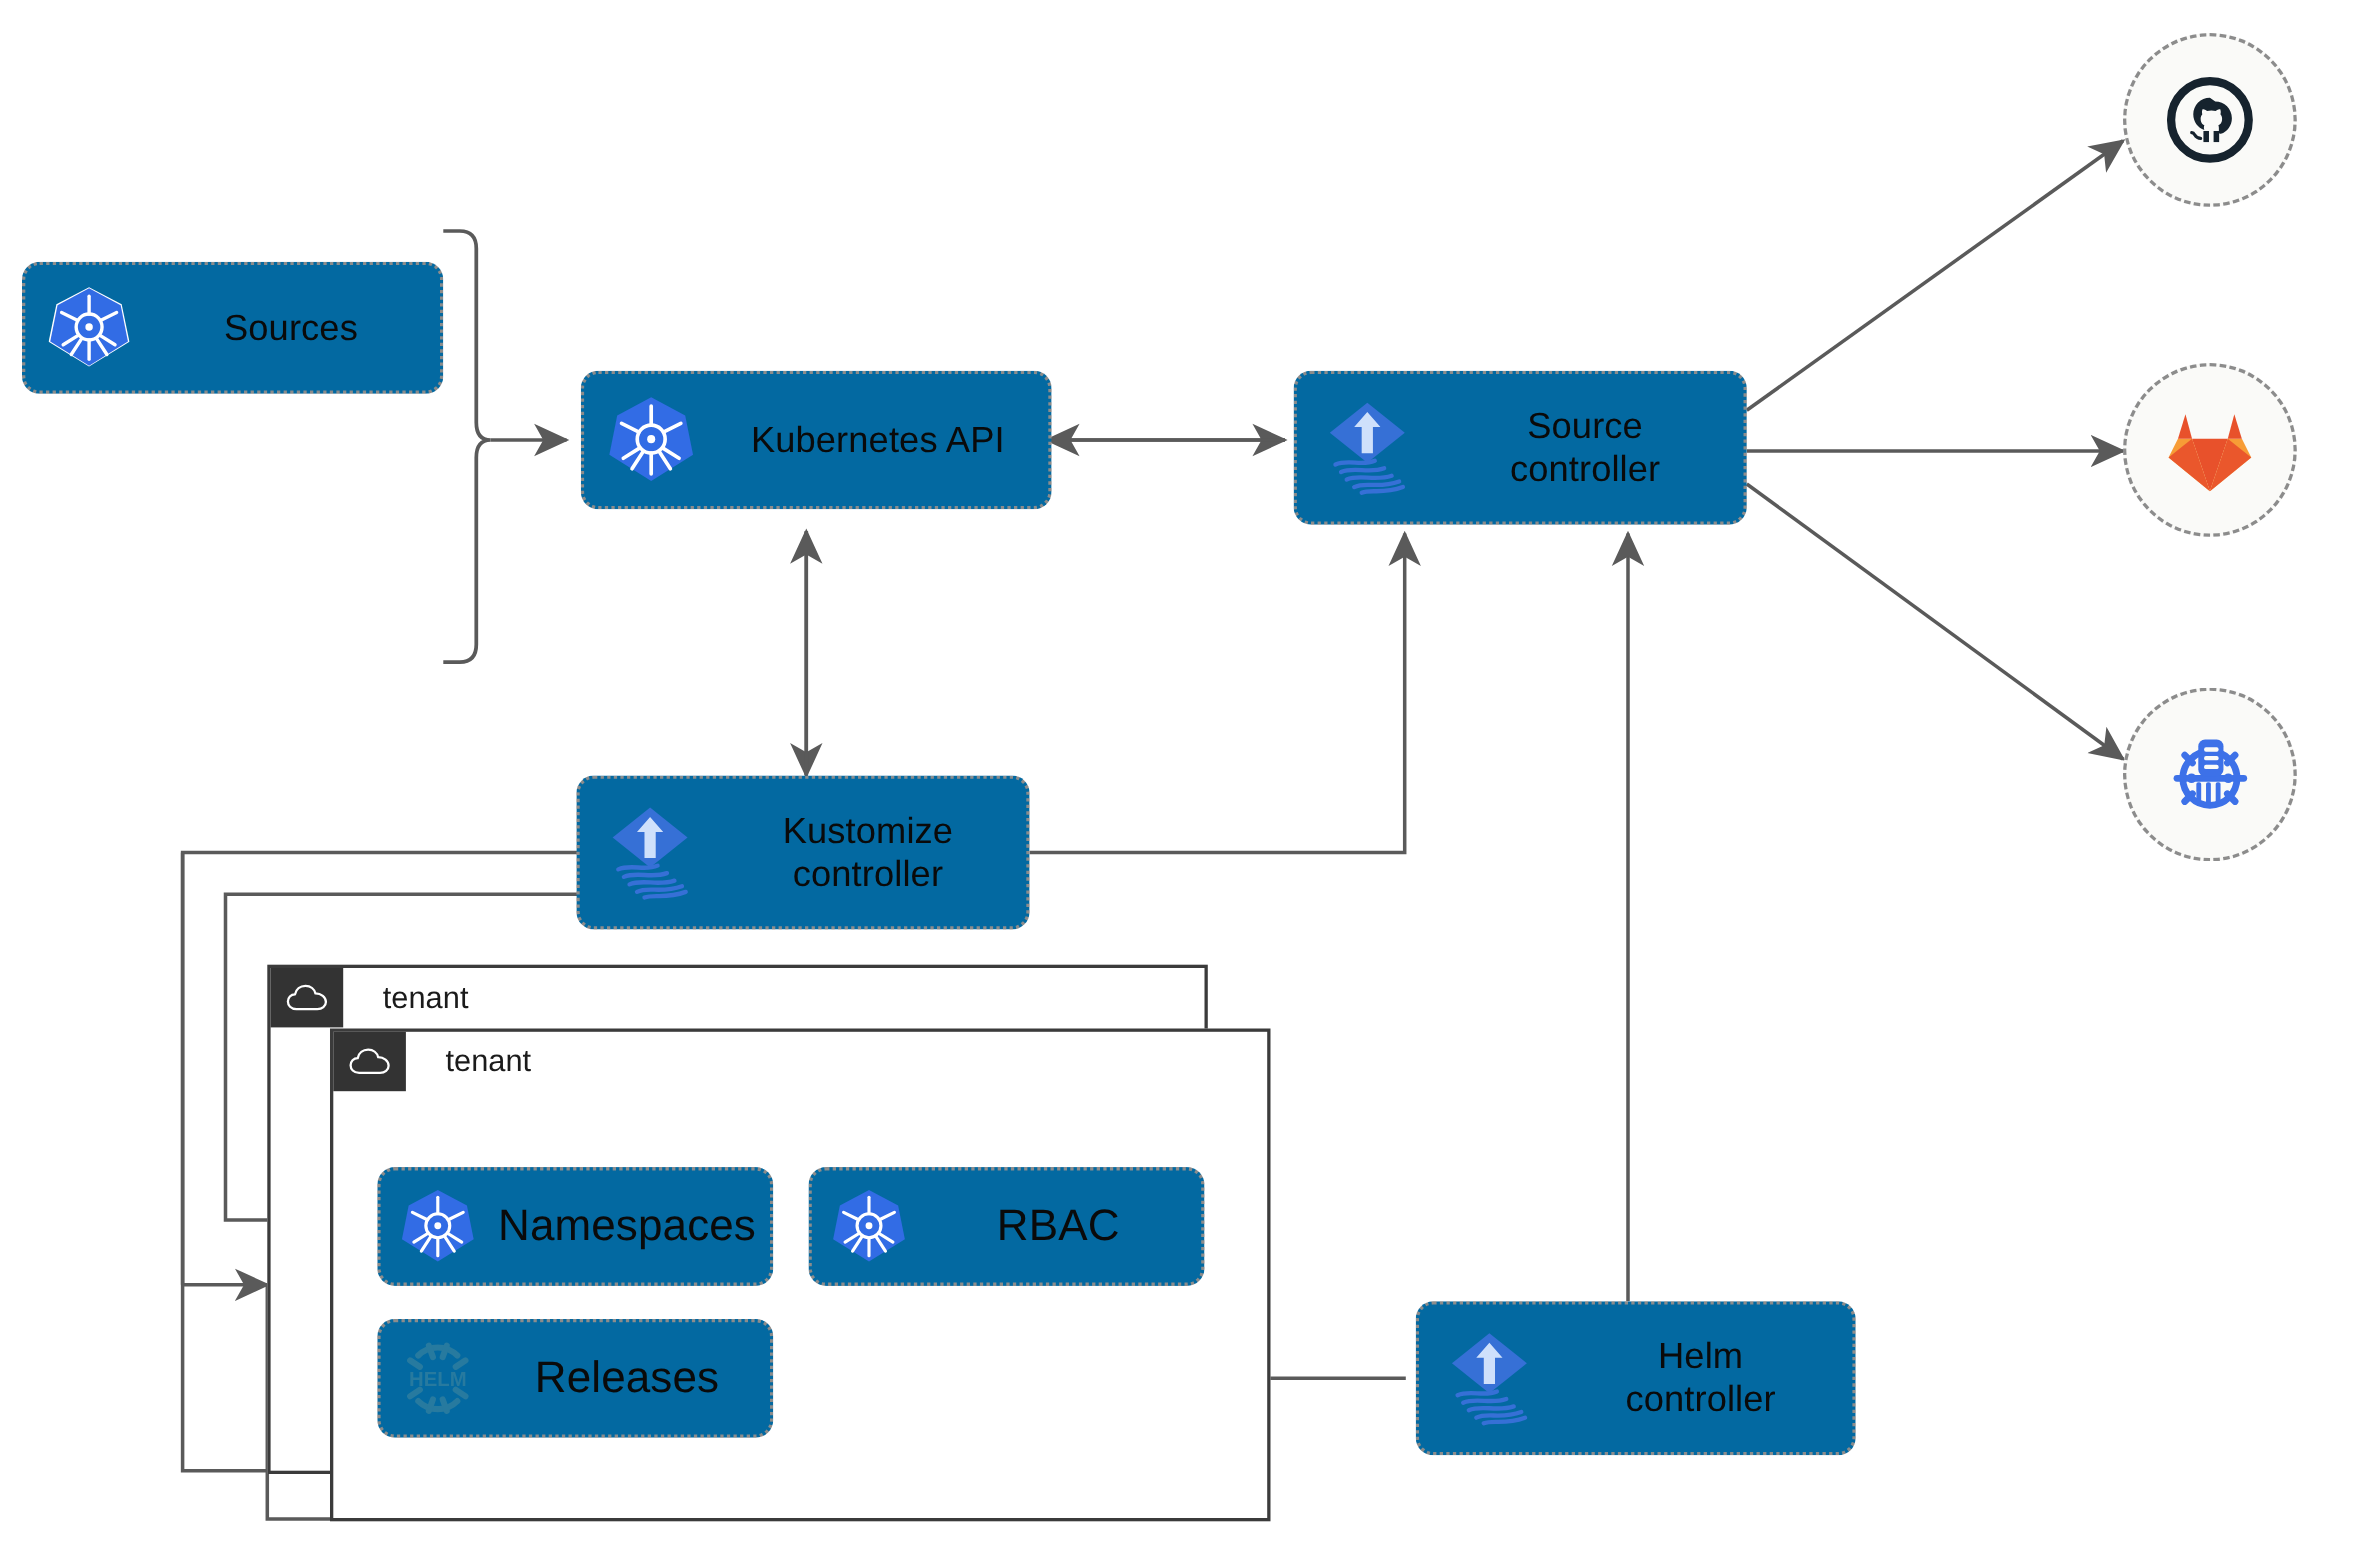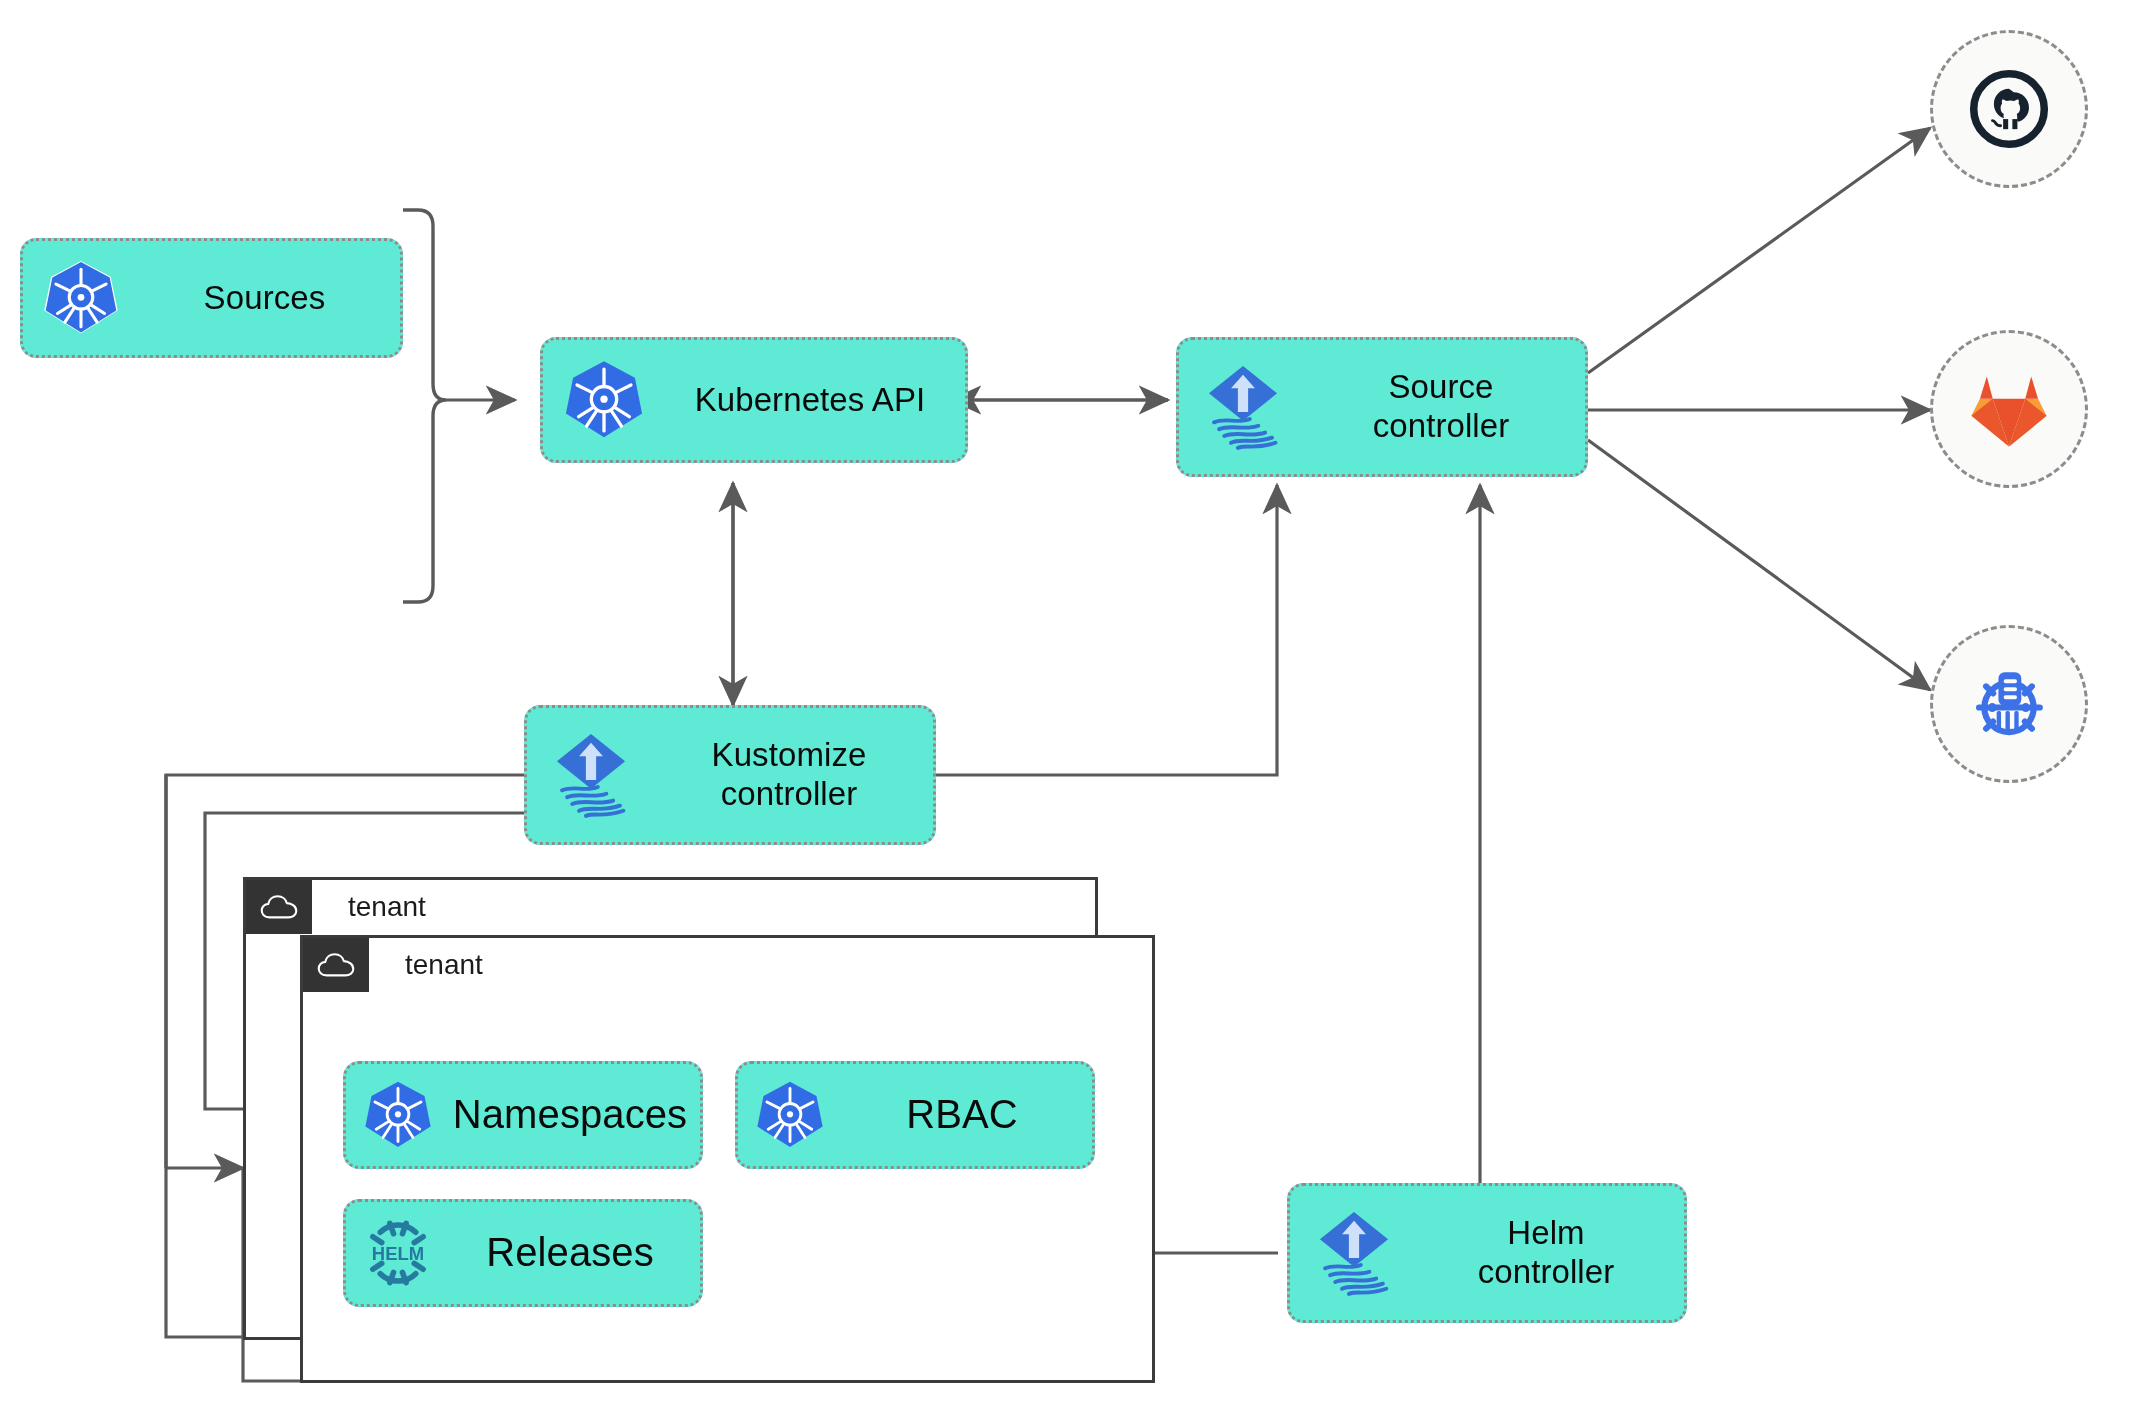--- a/index.html
+++ b/index.html
@@ -4,21 +4,21 @@
 <style>
   html,body{margin:0;padding:0;background:#ffffff;}
   body{font-family:"Liberation Sans",sans-serif;}
   #canvas{position:relative;width:2144px;height:1407px;background:#ffffff;overflow:hidden;}
 
   svg.edges{position:absolute;left:0;top:0;width:2144px;height:1407px;pointer-events:none;}
 
   
   .node{
     position:absolute;
-    background:#5eead4;
+    background:#0369a1;
     border:3px dotted #8c8c8c;
     border-radius:16px;
     box-sizing:border-box;
     display:flex;align-items:center;
     z-index:3;
   }
   .node .ico{flex:0 0 auto;display:flex;align-items:center;justify-content:center;}
   .node .lbl{
     flex:1 1 auto;text-align:center;color:#0a0a0a;
     font-size:33px;line-height:1.18;letter-spacing:.1px;
@@ -113,21 +113,21 @@
           <line x1="28" y1="86" x2="41" y2="66"></line>
           <line x1="72" y1="86" x2="59" y2="66"></line>
         </g>
         <circle cx="50" cy="52" r="4.6" fill="#ffffff"></circle>
       </svg>
     </span>
     <span class="lbl">Sources</span>
   </div>
 
 
-  <div class="node" style="left:540px;top:337px;width:428px;height:126px;">
+  <div class="node" style="left:528px;top:337px;width:428px;height:126px;">
     <span class="ico" style="width:122px;">
       <svg width="80" height="84" viewBox="0 0 100 106">
         <polygon points="50,4 89,25 98,70 50,100 2,70 11,25" fill="#326CE5"></polygon>
         <g fill="none" stroke="#ffffff" stroke-width="4.2" stroke-linecap="round">
           <circle cx="50" cy="52" r="16"></circle>
           <line x1="50" y1="14" x2="50" y2="36"></line>
             <line x1="50" y1="68" x2="50" y2="92"></line>
           <line x1="16" y1="34" x2="36" y2="44"></line>
             <line x1="84" y1="34" x2="64" y2="44"></line>
           <line x1="18" y1="74" x2="37" y2="62"></line>

